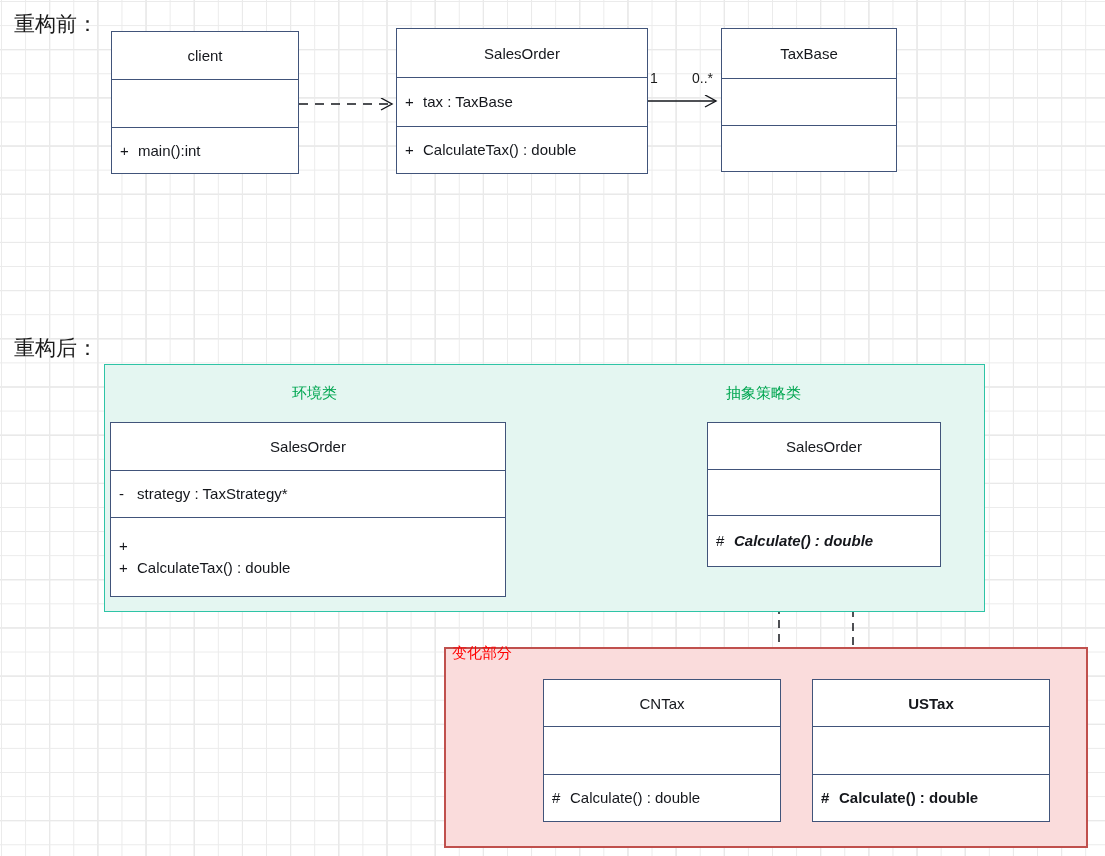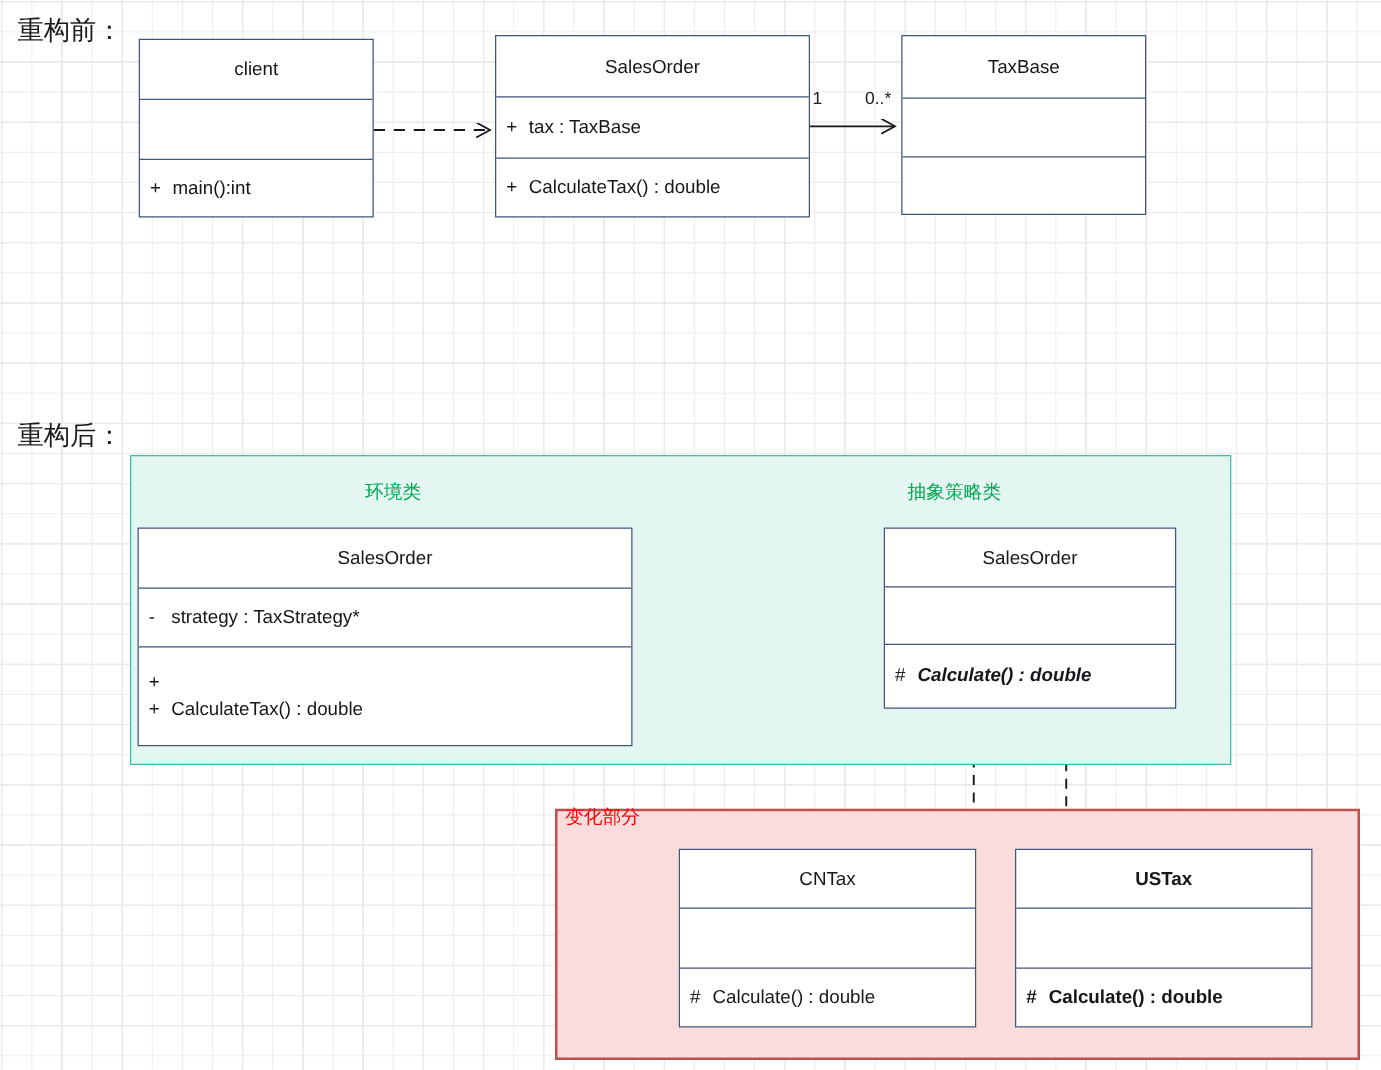--- a/index.html
+++ b/index.html
@@ -185,21 +185,21 @@
       </div>
     </div>
     <div class="uml-ops" style="flex:1;">
       <div class="member">
         <span class="vis">+</span>
         <span class="member-text">CalculateTax() : double</span>
       </div>
     </div>
   </div>
 
-  <div class="uml-class" style="left:721px; top:28px; width:196px; height:144px;">
+  <div class="uml-class" style="left:721px; top:28px; width:176px; height:144px;">
     <div class="uml-name" style="height:50px;">TaxBase</div>
     <div class="uml-attrs" style="height:47px;"></div>
     <div class="uml-ops" style="flex:1;"></div>
   </div>
 
   <div class="mult" style="left:650px; top:70px;">1</div>
   <div class="mult" style="left:692px; top:70px;">0..*</div>
 
   <div class="region stable" style="left:104px; top:364px; width:881px; height:248px;"></div>
 

